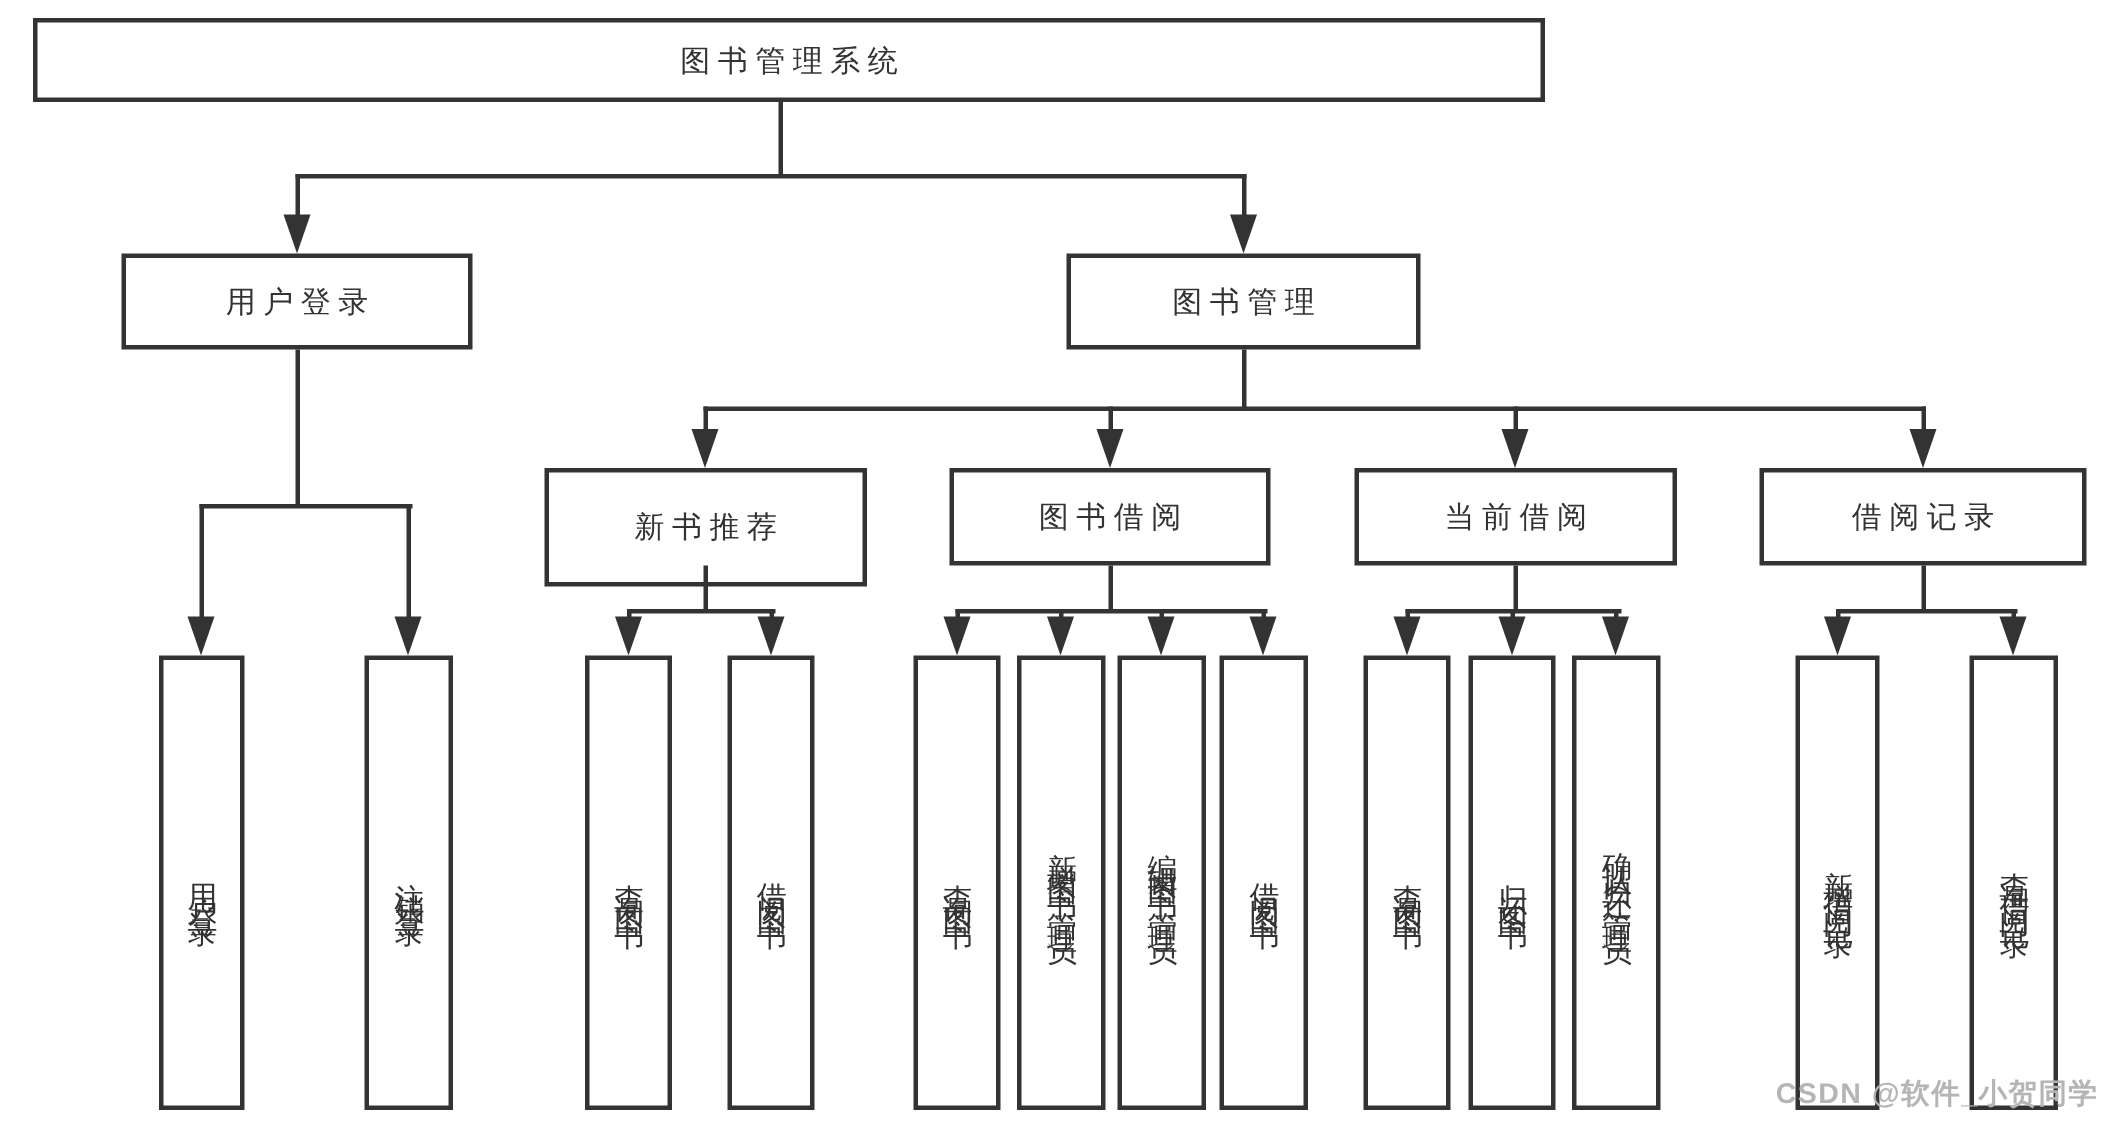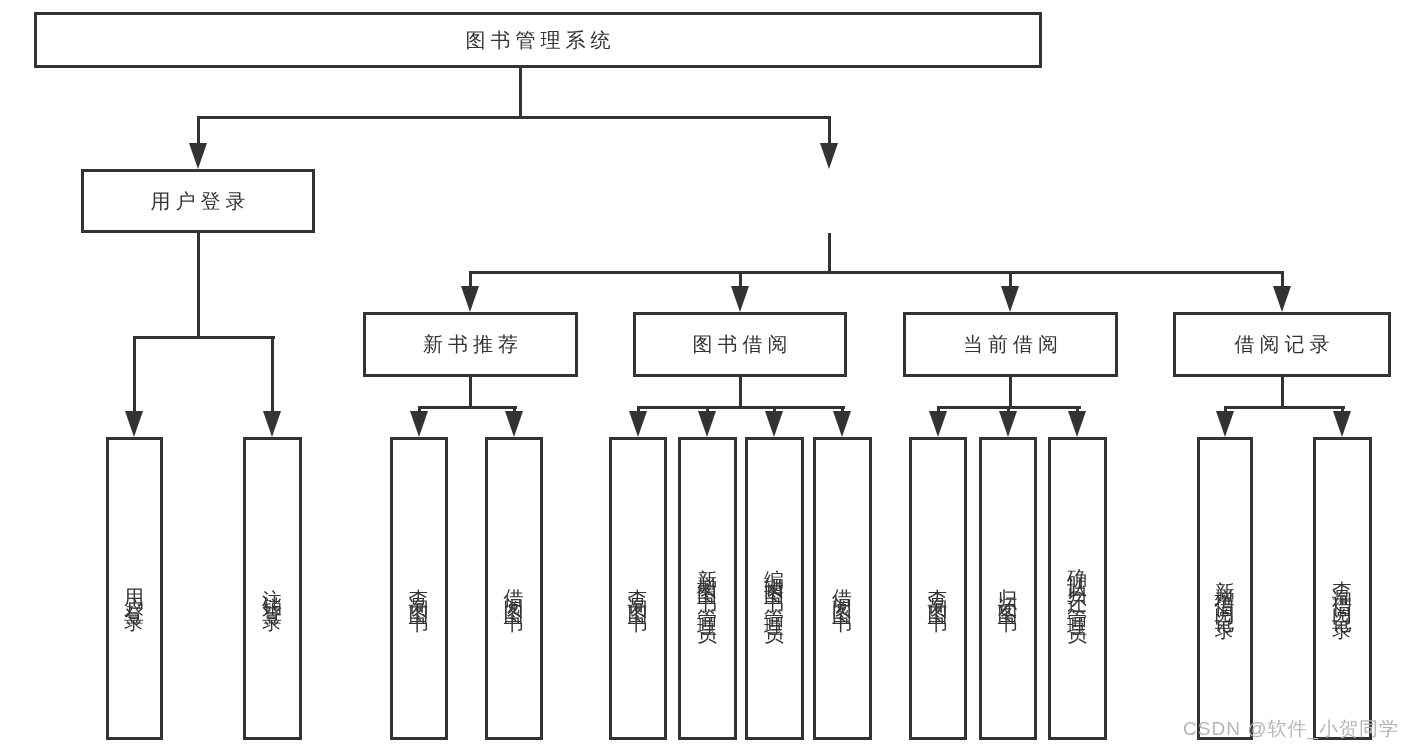--- a/index.html
+++ b/index.html
@@ -47,57 +47,59 @@
     border-right:9px solid transparent;
     border-top:26px solid var(--line);
   }
   .watermark{
     position:absolute;
     top:716px;right:6px;
     color:var(--wm);
     font-size:19px;
     letter-spacing:1px;
     white-space:nowrap;
+    font-weight:bold;
   }
 </style>
 </head>
 <body>
 
 <div class="canvas">
 
-  <div class="node" style="left:22px;top:12px;width:1008px;height:56px;margin-left:12px;">图书管理系统</div>
+  <div class="node" style="left:22px;top:12px;width:1008px;height:56px;">图书管理系统</div>
 
   <div class="vline" style="left:519px;top:68px;height:50px;"></div>
   <div class="hline" style="left:197px;top:116px;width:634px;"></div>
   <div class="vline" style="left:197px;top:116px;height:30px;"></div>
   <div class="arrow" style="left:189px;top:143px;"></div>
   <div class="vline" style="left:828px;top:116px;height:30px;"></div>
   <div class="arrow" style="left:820px;top:143px;"></div>
 
   <div class="node" style="left:81px;top:169px;width:234px;height:64px;">用户登录</div>
+  <div class="node" style="left:711px;top:169px;width:236px;height:64px;">图书管理</div>
 
   <div class="vline" style="left:197px;top:233px;height:105px;"></div>
   <div class="hline" style="left:133px;top:336px;width:142px;"></div>
   <div class="vline" style="left:133px;top:336px;height:76px;"></div>
   <div class="arrow" style="left:125px;top:411px;"></div>
   <div class="vline" style="left:271px;top:336px;height:76px;"></div>
   <div class="arrow" style="left:263px;top:411px;"></div>
 
   <div class="vline" style="left:828px;top:233px;height:41px;"></div>
   <div class="hline" style="left:469px;top:271px;width:815px;"></div>
   <div class="stub" style="left:469px;top:271px;height:17px;"></div>
   <div class="arrow" style="left:461px;top:286px;"></div>
   <div class="stub" style="left:739px;top:271px;height:17px;"></div>
   <div class="arrow" style="left:731px;top:286px;"></div>
   <div class="stub" style="left:1009px;top:271px;height:17px;"></div>
   <div class="arrow" style="left:1001px;top:286px;"></div>
   <div class="stub" style="left:1281px;top:271px;height:17px;"></div>
   <div class="arrow" style="left:1273px;top:286px;"></div>
 
-  <div class="node" style="left:363px;top:312px;width:215px;height:65px;">新书推荐</div>
+  <div class="node" style="left:363px;top:312px;width:215px;height:79px;">新书推荐</div>
   <div class="node" style="left:903px;top:312px;width:215px;height:65px;">当前借阅</div>
   <div class="node" style="left:633px;top:312px;width:214px;height:65px;">图书借阅</div>
   <div class="node" style="left:1173px;top:312px;width:218px;height:65px;">借阅记录</div>
 
   <div class="vline" style="left:469px;top:377px;height:31px;"></div>
   <div class="hline" style="left:418px;top:406px;width:99px;"></div>
   <div class="stub" style="left:418px;top:406px;height:8px;"></div>
   <div class="arrow" style="left:410px;top:411px;"></div>
   <div class="stub" style="left:513px;top:406px;height:8px;"></div>
   <div class="arrow" style="left:505px;top:411px;"></div>

